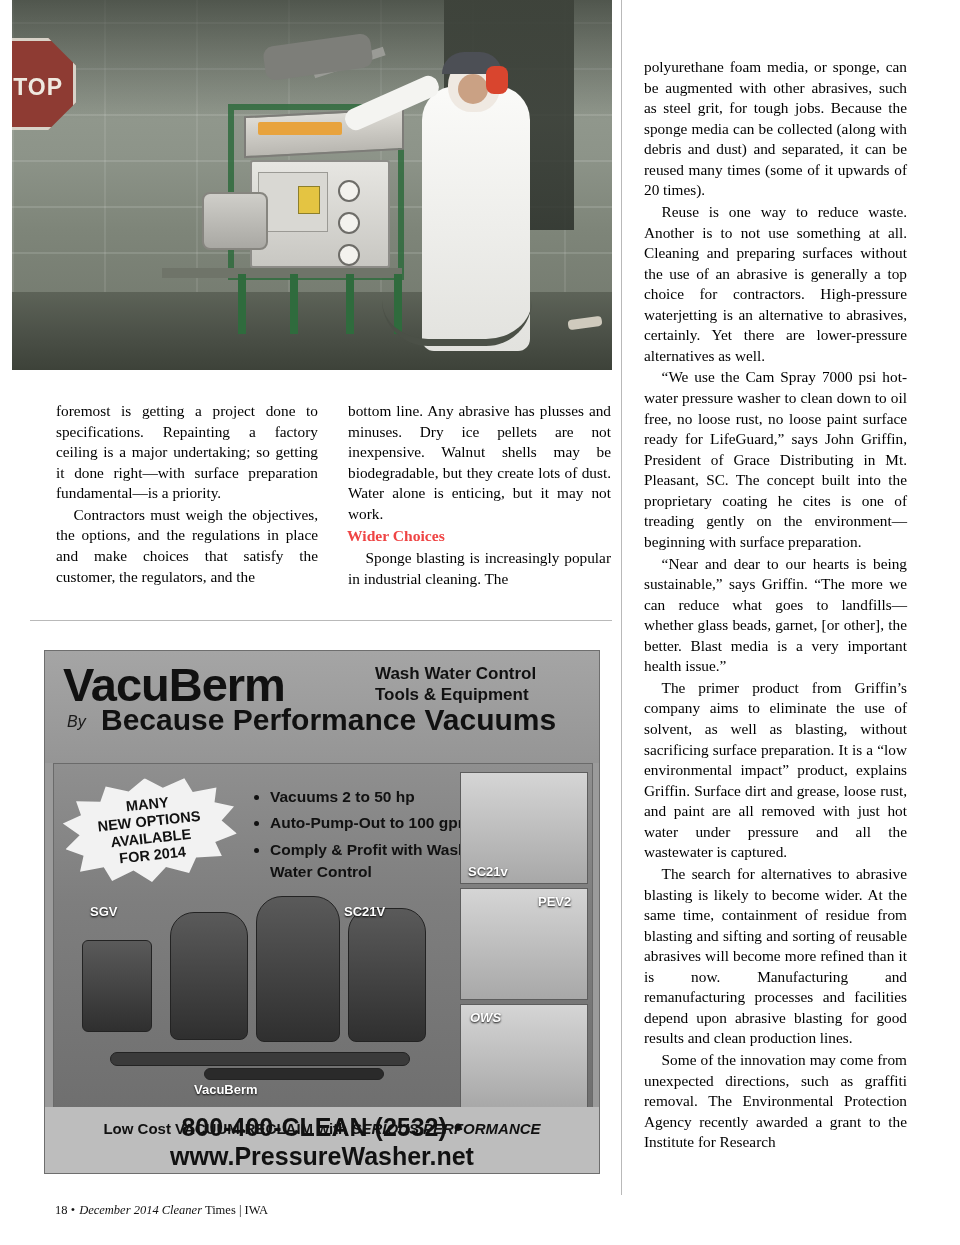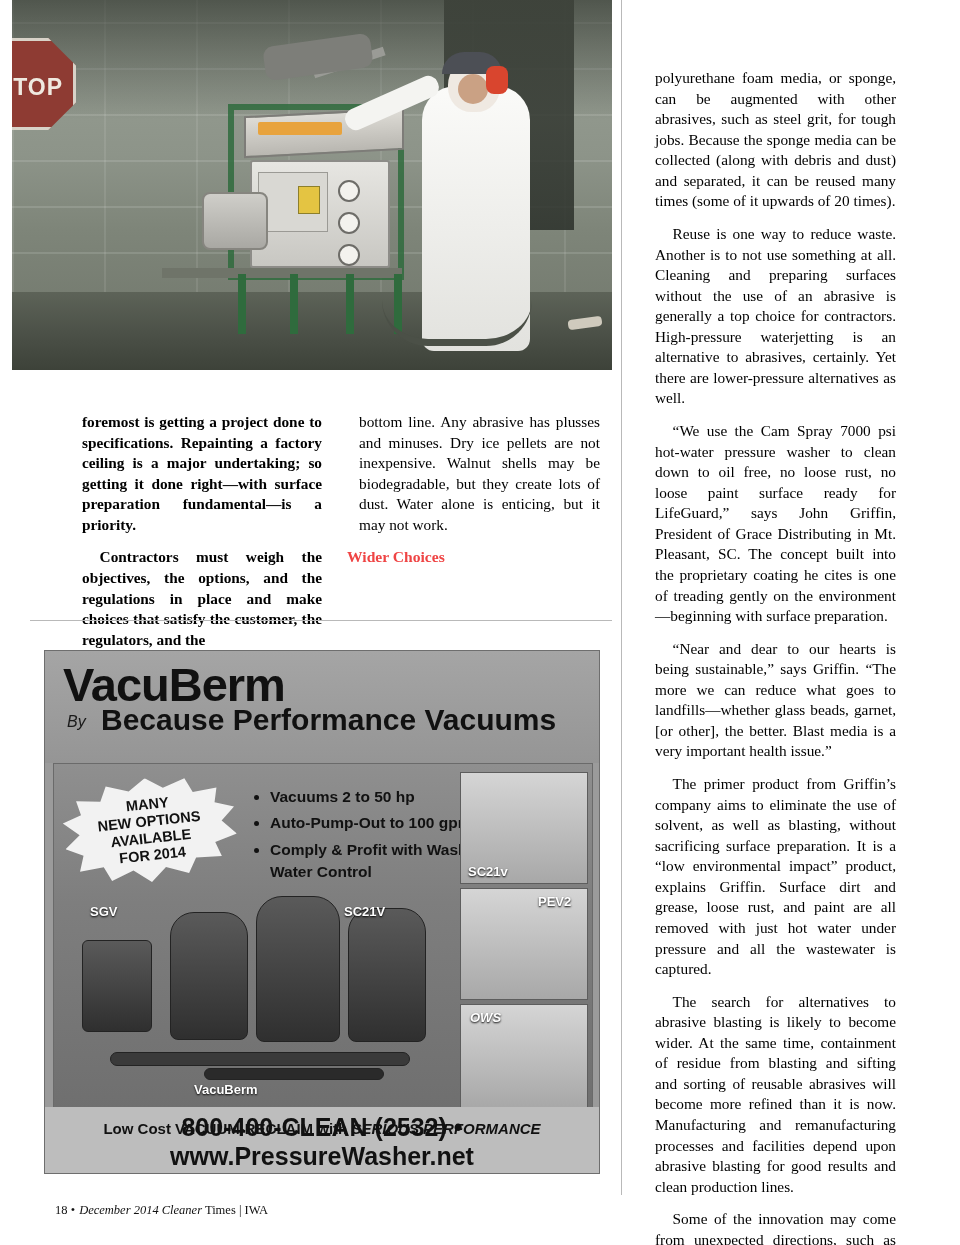--- a/index.html
+++ b/index.html
@@ -166,32 +166,32 @@
 
   
   .col {
     position: absolute;
     font-size: 15.3px;
     line-height: 1.345;
     text-align: justify;
     text-justify: inter-word;
     hyphens: auto;
   }
-  .col p { margin: 12px; text-indent: 1.15em; }
+  .col p { margin: 1px; text-indent: 1.15em; }
   .col p.noindent { text-indent: 0; }
   .col h3 {
     margin: 2px 0 0 0;
     font-size: 15.6px;
     color: #ef4444;
     font-family: "Liberation Serif", serif;
     font-weight: bold;
     text-align: left;
   }
 
-  #col-left  { left: 70px;  top: 400px; width: 264px; font-weight: bold; }
+  #col-left  { left: 55px;  top: 400px; width: 264px; }
   #col-mid   { left: 347px; top: 400px; width: 265px; }
   #col-right { left: 643px; top: 56px;  width: 265px; }
 
   
   .ad-wrap {
     position: absolute;
     left: 30px;
     top: 620px;
     width: 582px;
     height: 560px;
@@ -327,38 +327,43 @@
   </div>
 
   <div class="col" id="col-left">
     <p class="noindent">foremost is getting a project done to specifications. Repainting a factory ceiling is a major undertaking; so getting it done right—with surface preparation fundamental—is a priority.</p>
     <p>Contractors must weigh the objectives, the options, and the regulations in place and make choices that satisfy the customer, the regulators, and the</p>
   </div>
 
   <div class="col" id="col-mid">
     <p class="noindent">bottom line. Any abrasive has plusses and minuses. Dry ice pellets are not inexpensive. Walnut shells may be biodegradable, but they create lots of dust. Water alone is enticing, but it may not work.</p>
     <h3>Wider Choices</h3>
+    <p>Sponge blasting is increasingly popular in industrial cleaning. The</p>
   </div>
 
   <div class="col" id="col-right">
     <p class="noindent">polyurethane foam media, or sponge, can be augmented with other abrasives, such as steel grit, for tough jobs. Because the sponge media can be collected (along with debris and dust) and separated, it can be reused many times (some of it upwards of 20 times).</p>
     <p>Reuse is one way to reduce waste. Another is to not use something at all. Cleaning and preparing surfaces without the use of an abrasive is generally a top choice for contractors. High-pressure waterjetting is an alternative to abrasives, certainly. Yet there are lower-pressure alternatives as well.</p>
     <p>“We use the Cam Spray 7000 psi hot-water pressure washer to clean down to oil free, no loose rust, no loose paint surface ready for LifeGuard,” says John Griffin, President of Grace Distributing in Mt. Pleasant, SC. The concept built into the proprietary coating he cites is one of treading gently on the environment—beginning with surface preparation.</p>
     <p>“Near and dear to our hearts is being sustainable,” says Griffin. “The more we can reduce what goes to landfills—whether glass beads, garnet, [or other], the better. Blast media is a very important health issue.”</p>
     <p>The primer product from Griffin’s company aims to eliminate the use of solvent, as well as blasting, without sacrificing surface preparation. It is a “low environmental impact” product, explains Griffin. Surface dirt and grease, loose rust, and paint are all removed with just hot water under pressure and all the wastewater is captured.</p>
     <p>The search for alternatives to abrasive blasting is likely to become wider. At the same time, containment of residue from blasting and sifting and sorting of reusable abrasives will become more refined than it is now. Manufacturing and remanufacturing processes and facilities depend upon abrasive blasting for good results and clean production lines.</p>
     <p>Some of the innovation may come from unexpected directions, such as graffiti removal. The Environmental Protection Agency recently awarded a grant to the Institute for Research</p>
   </div>
 
   <div class="ad-wrap">
     <div class="ad-rule-top"></div>
 
     <div class="ad">
       <div class="ad-top"></div>
       <div class="ad-title">VacuBerm</div>
+      <div class="ad-sub-right">
+        <div>Wash Water Control</div>
+        <div>Tools &amp; Equipment</div>
+      </div>
       <div class="ad-by">By</div>
       <div class="ad-brand">Because Performance Vacuums</div>
 
       <div class="ad-photo">
 
         <div class="burst">
           <div>
             <div>MANY</div>
             <div>NEW OPTIONS</div>
             <div>AVAILABLE</div>

